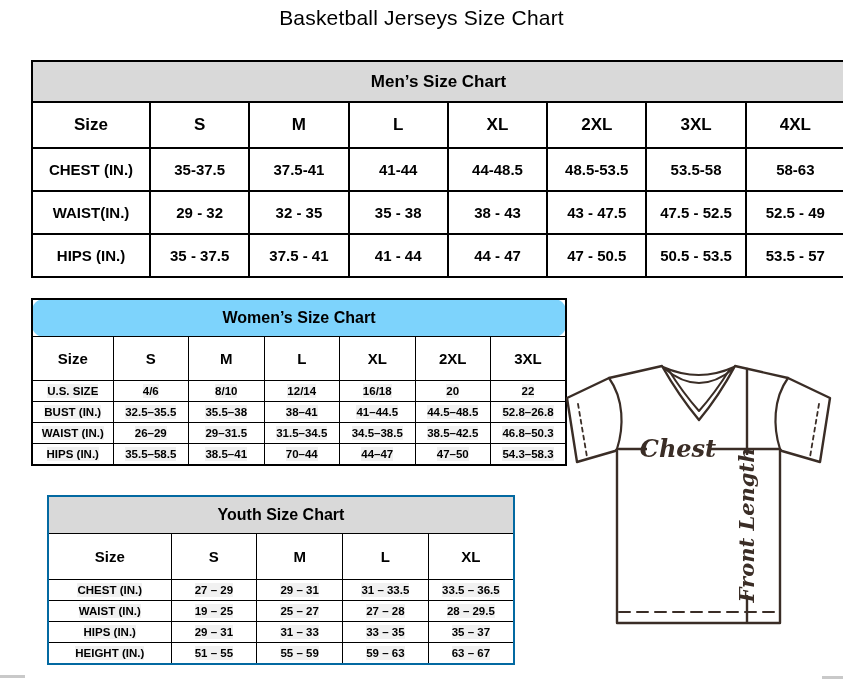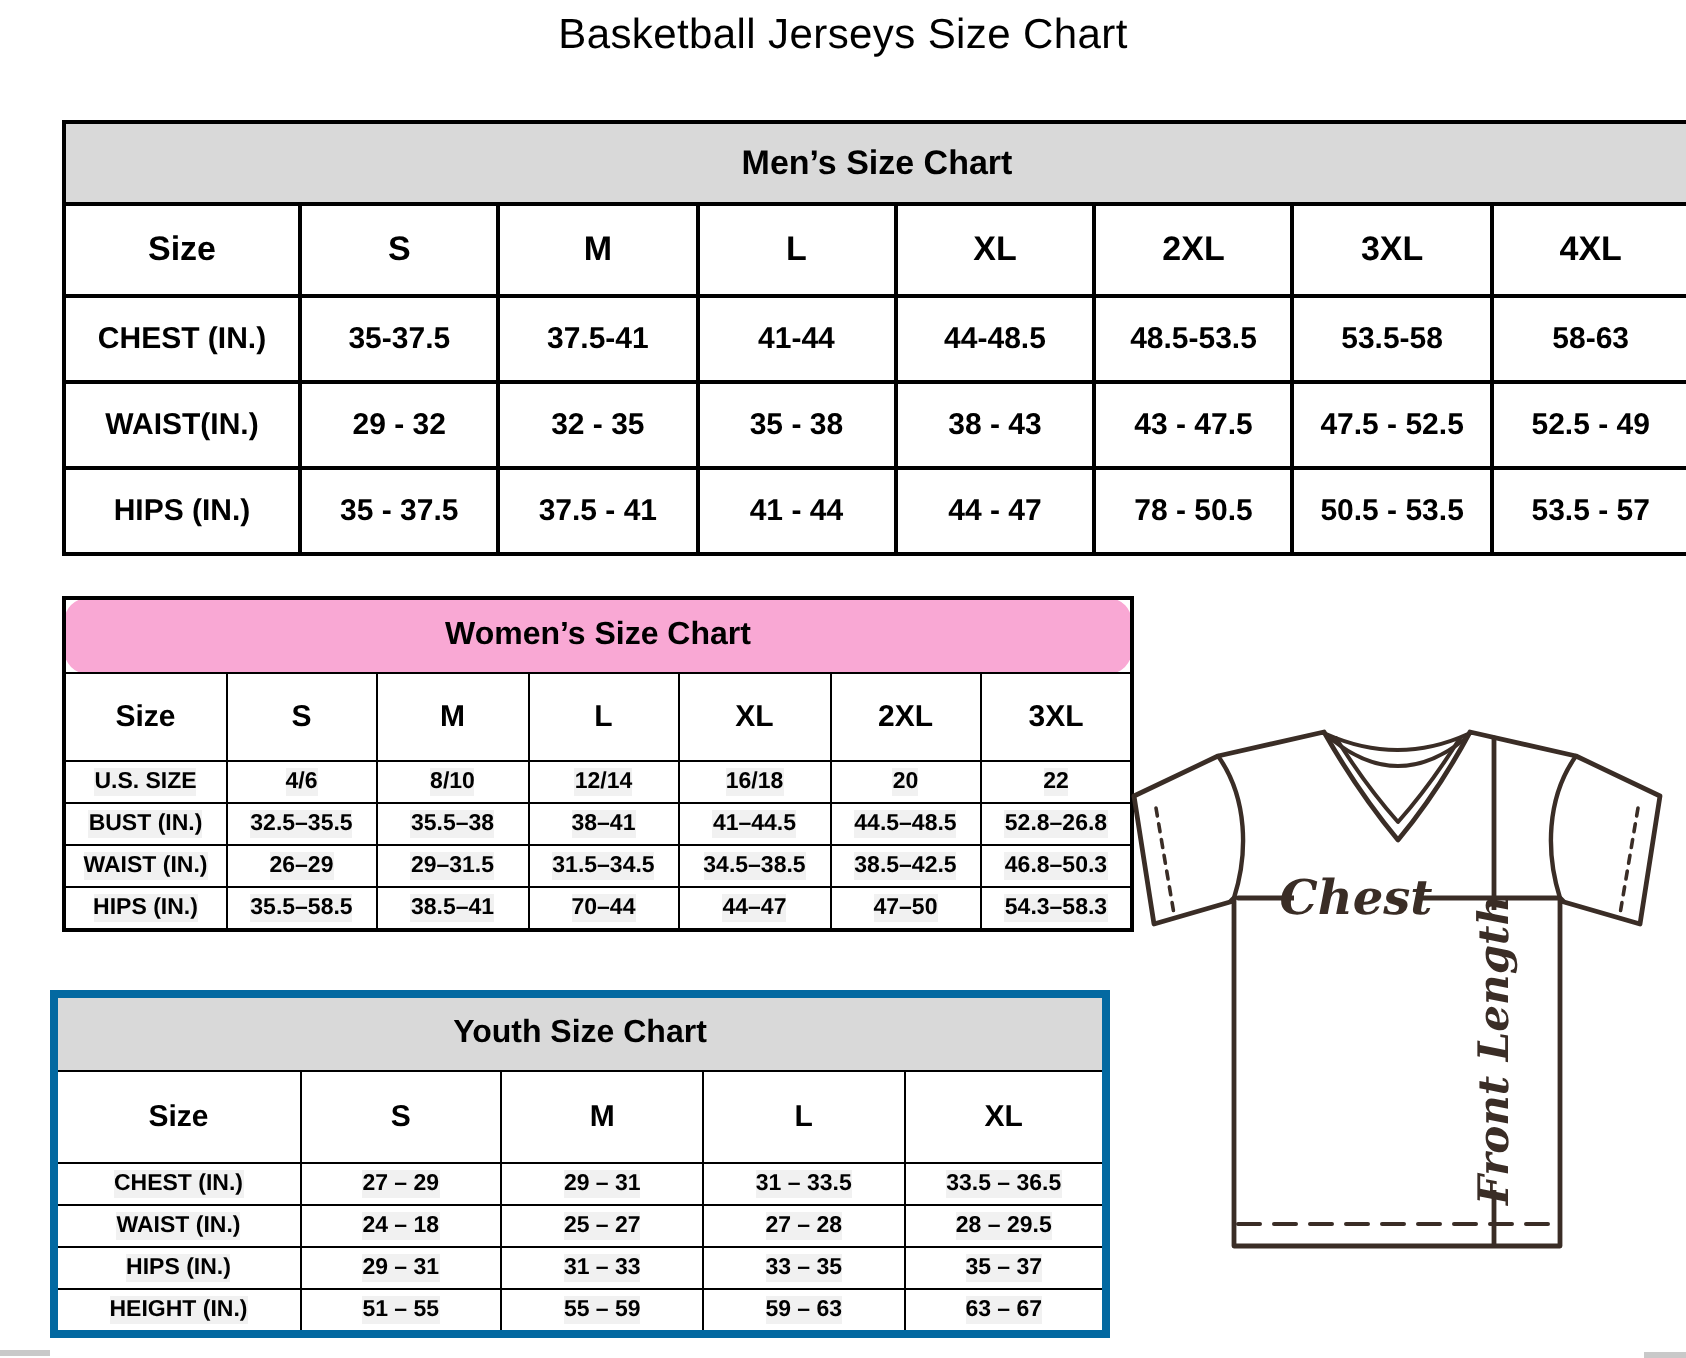--- a/index.html
+++ b/index.html
@@ -19,27 +19,27 @@
   .men th,.men td{border:2px solid #000;}
   .men .hdr td{background:#d9d9d9;height:39px;font-size:17px;font-weight:bold;}
   .men .sizerow td{height:44px;font-size:17px;font-weight:bold;}
   .men .datarow td{height:41px;font-size:15px;font-weight:bold;}
   .men .rowlabel{font-size:14px;font-weight:bold;}
   .men col.c0{width:118px;}
 
   
   .women{left:14px;top:298px;width:536px;border:2px solid #000;}
   .women th,.women td{border:1.5px solid #000;}
-  .women .hdr td{background:#f9a8d4;height:36px;font-size:16px;font-weight:bold;border-radius:12px;}
+  .women .hdr td{background:#7dd3fc;height:36px;font-size:16px;font-weight:bold;border-radius:12px;}
   .women .sizerow td{height:43px;font-size:15px;font-weight:bold;}
   .women .datarow td{height:20px;font-size:11.5px;font-weight:bold;}
   .women col.c0{width:81px;}
 
   
-  .youth{left:8px;top:495px;width:530px;border:4px solid #0369a1;}
+  .youth{left:30px;top:495px;width:468px;border:2px solid #0369a1;}
   .youth th,.youth td{border:1.5px solid #000;}
   .youth .hdr td{background:#d9d9d9;height:36px;font-size:16px;font-weight:bold;}
   .youth .sizerow td{height:45px;font-size:15px;font-weight:bold;}
   .youth .datarow td{height:20px;font-size:11.5px;font-weight:bold;}
   .youth col.c0{width:123px;}
 
   .hl{display:inline-block;background:#f1f1f1;padding:0 0;line-height:1.25;}
 
   
   .jersey{position:absolute;left:553px;top:356px;width:290px;height:272px;}
@@ -100,21 +100,21 @@
       <td>43 - 47.5</td>
       <td>47.5 - 52.5</td>
       <td>52.5 - 49</td>
     </tr>
     <tr class="datarow">
       <td class="rowlabel">HIPS (IN.)</td>
       <td>35 - 37.5</td>
       <td>37.5 - 41</td>
       <td>41 - 44</td>
       <td>44 - 47</td>
-      <td>78 - 50.5</td>
+      <td>47 - 50.5</td>
       <td>50.5 - 53.5</td>
       <td>53.5 - 57</td>
     </tr>
   </tbody>
     </table>
 
   <table class="women">
     <colgroup>
         <col class="c0">
         <col>
@@ -197,21 +197,21 @@
     </tr>
     <tr class="datarow">
       <td><span class="hl">CHEST (IN.)</span></td>
       <td><span class="hl">27 – 29</span></td>
       <td><span class="hl">29 – 31</span></td>
       <td><span class="hl">31 – 33.5</span></td>
       <td><span class="hl">33.5 – 36.5</span></td>
     </tr>
     <tr class="datarow">
       <td><span class="hl">WAIST (IN.)</span></td>
-      <td><span class="hl">24 – 18</span></td>
+      <td><span class="hl">19 – 25</span></td>
       <td><span class="hl">25 – 27</span></td>
       <td><span class="hl">27 – 28</span></td>
       <td><span class="hl">28 – 29.5</span></td>
     </tr>
     <tr class="datarow">
       <td><span class="hl">HIPS (IN.)</span></td>
       <td><span class="hl">29 – 31</span></td>
       <td><span class="hl">31 – 33</span></td>
       <td><span class="hl">33 – 35</span></td>
       <td><span class="hl">35 – 37</span></td>

